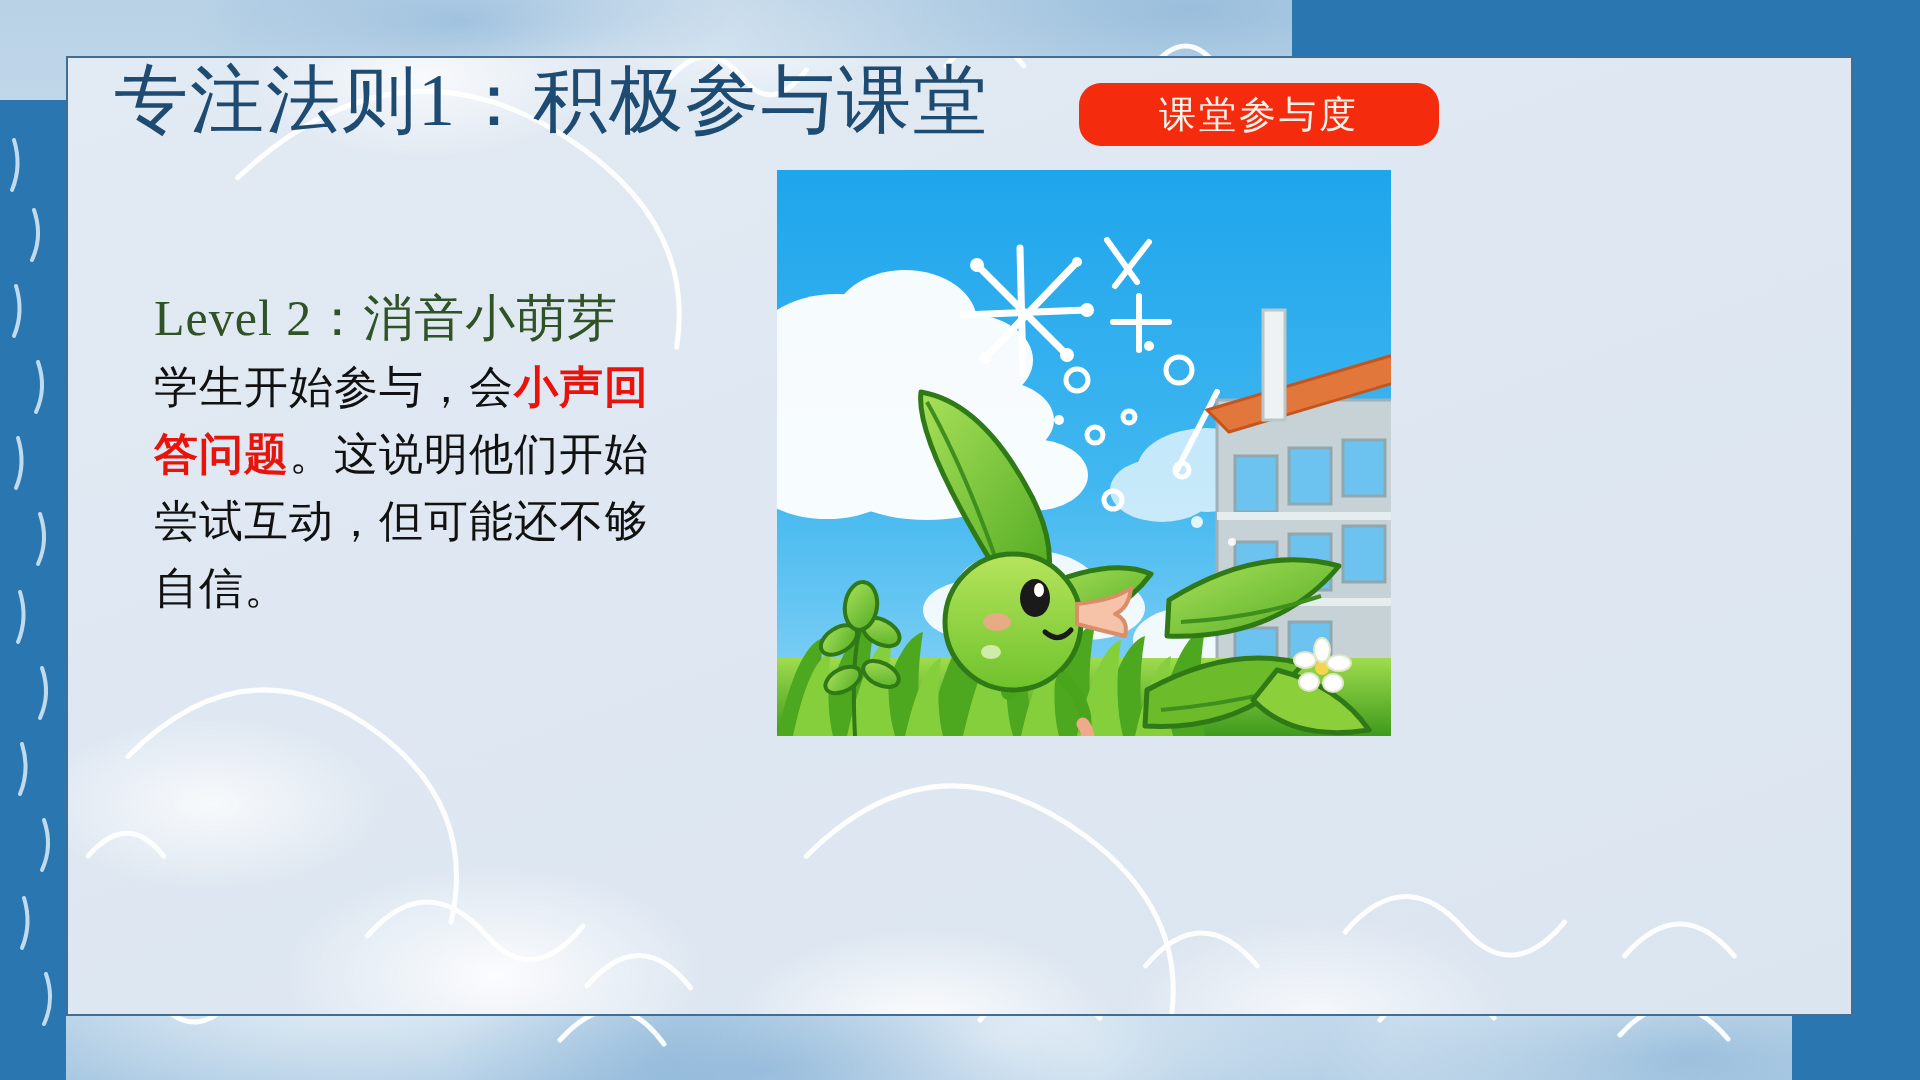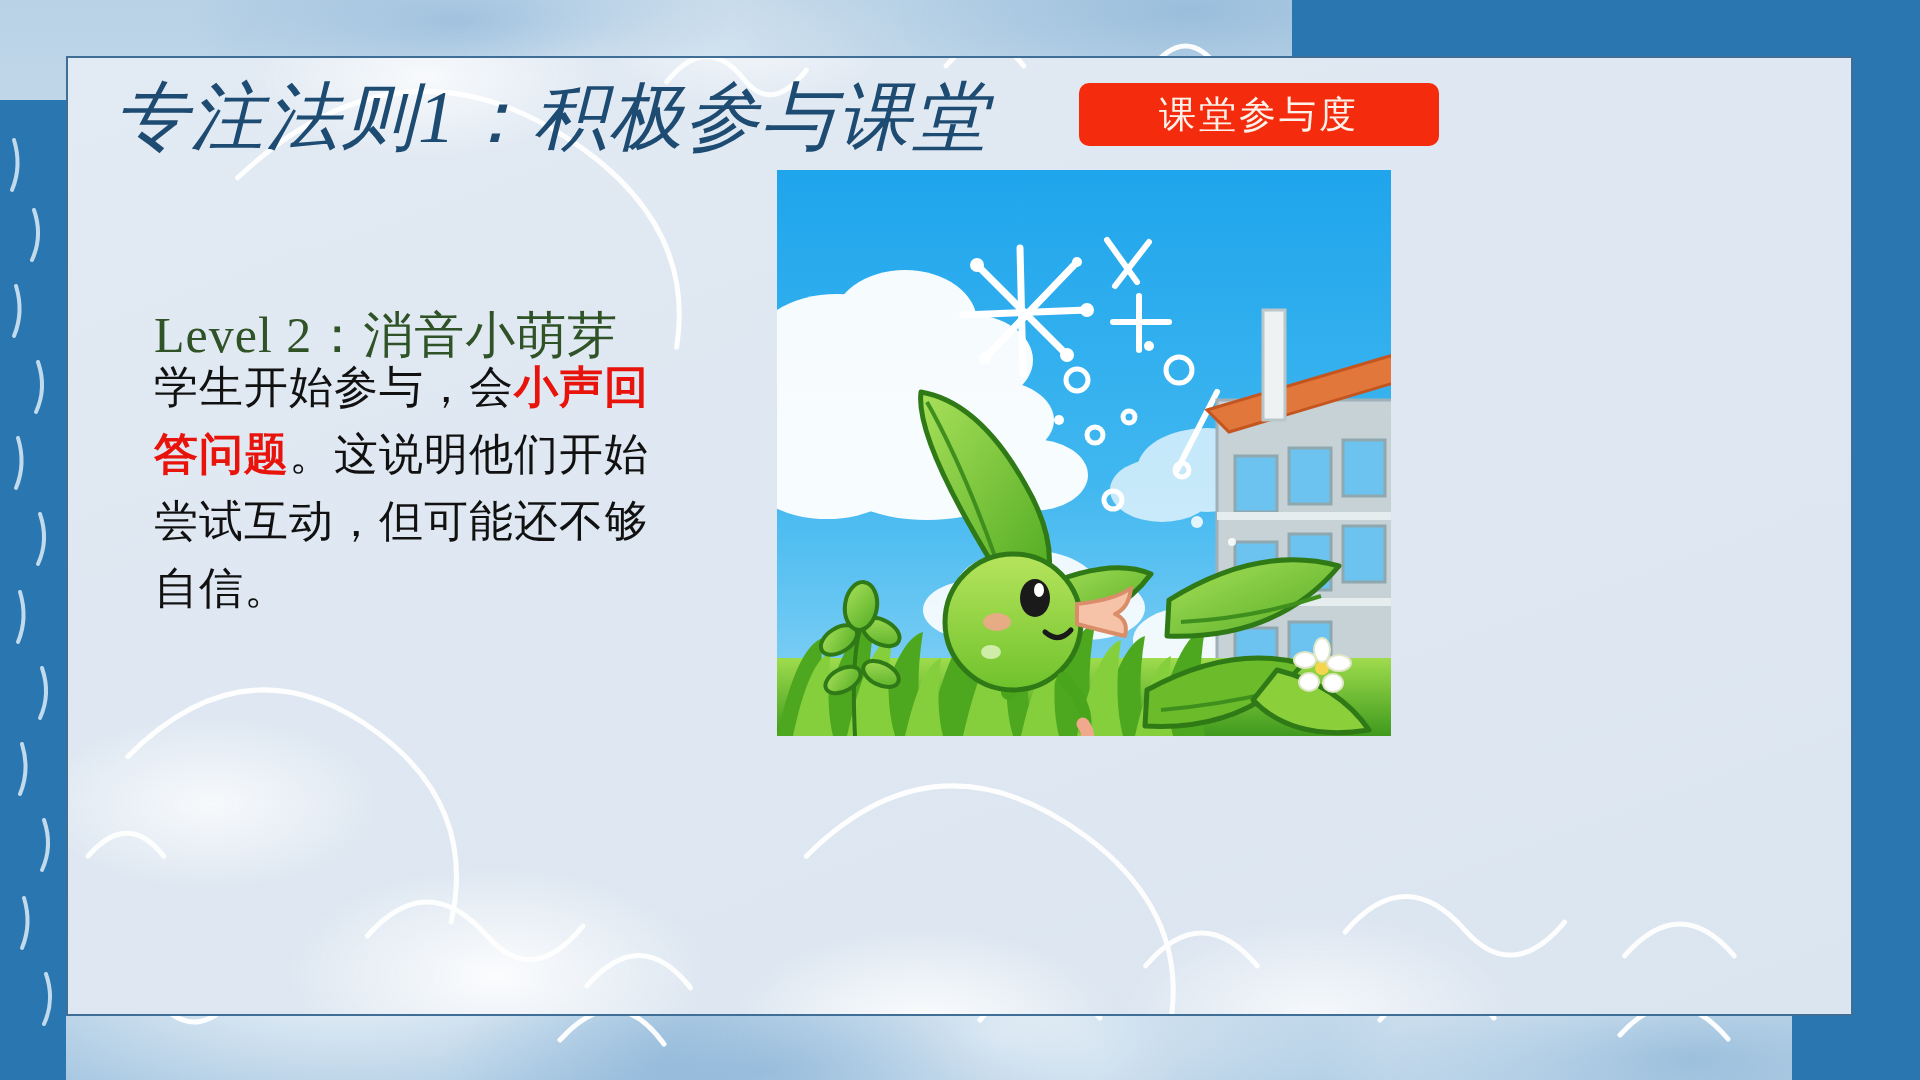--- a/index.html
+++ b/index.html
@@ -121,27 +121,27 @@
           <path d="M520 930 q54 -62 104 2"></path>
           <path d="M740 800 q130 -130 280 -20 q100 74 86 180"></path>
           <path d="M1080 910 q56 -66 112 0"></path>
           <path d="M1280 876 q60 -70 120 -2 q48 54 100 -8"></path>
           <path d="M1560 900 q56 -64 110 0"></path>
           <path d="M20 800 q40 -46 76 0"></path>
         </g>
       </svg>
     </div>
 
-    <div style="position:absolute;left:46px;top:22px;font-size:74px;line-height:1;letter-spacing:2px;color:#1e4b72;white-space:nowrap;font-style:italic;">专注法则1：积极参与课堂</div>
-
-    <div style="position:absolute;left:1011px;top:25px;width:360px;height:63px;background:#f42b0c;border-radius:10px;display:flex;align-items:center;justify-content:center;">
+    <div style="position:absolute;left:46px;top:5px;font-size:74px;line-height:1;letter-spacing:2px;color:#1e4b72;white-space:nowrap;">专注法则1：积极参与课堂</div>
+
+    <div style="position:absolute;left:1011px;top:25px;width:360px;height:63px;background:#f42b0c;border-radius:22px;display:flex;align-items:center;justify-content:center;">
       <span class="badge-label">课堂参与度</span>
     </div>
 
-    <div style="position:absolute;left:86px;top:227px;font-size:50px;color:#2f5227;letter-spacing:1px;white-space:nowrap;margin-top:17px;">Level 2：消音小萌芽</div>
+    <div style="position:absolute;left:86px;top:227px;font-size:50px;color:#2f5227;letter-spacing:1px;white-space:nowrap;">Level 2：消音小萌芽</div>
 
     <div style="position:absolute;left:86px;top:296px;width:520px;font-size:44px;line-height:67px;color:#111111;letter-spacing:1px;">
       <span>学生开始参与，会</span><span class="hl">小声回答问题</span><span>。这说明他们开始尝试互动，但可能还不够自信。</span>
     </div>
 
     <div style="position:absolute;left:709px;top:112px;width:614px;height:566px;overflow:hidden;background:#29a9e8;">
       <svg width="614" height="566" viewBox="0 0 614 566" xmlns="http://www.w3.org/2000/svg">
         <defs>
           <linearGradient id="skyg" x1="0" y1="0" x2="0" y2="1">
             <stop offset="0%" stop-color="#1fa5ec"></stop>

